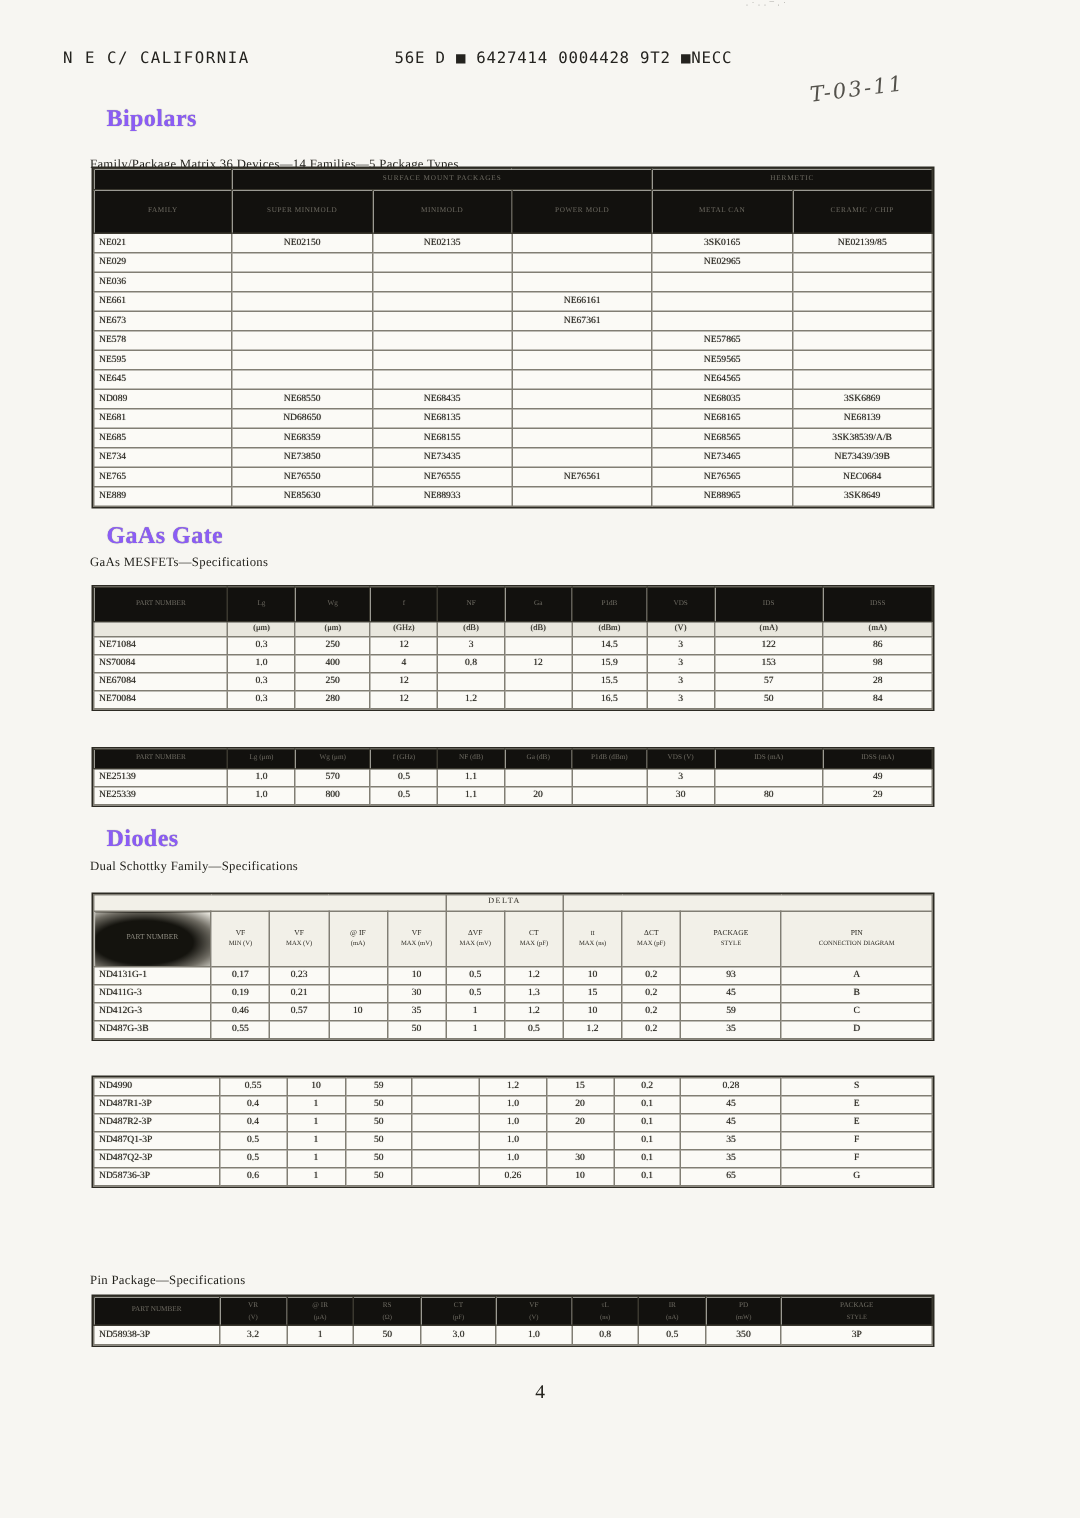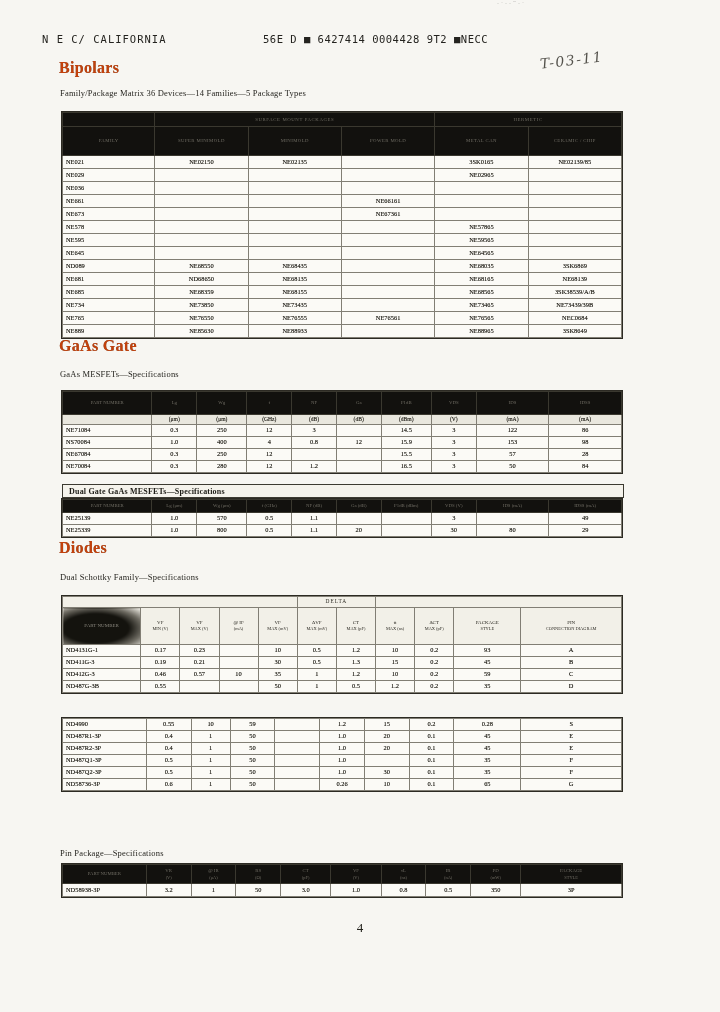--- a/index.html
+++ b/index.html
@@ -8,22 +8,22 @@
     background:#f7f6f2;
     font-family:"Liberation Serif", serif; color:#1d1c18;
   }
   .top-artifact { position:absolute; top:1px; left:497px; font-size:6px; color:#a09f9a; letter-spacing:2px; }
   .codes { position:absolute; top:33px; left:0; width:576px; height:14px;
     font-family:"DejaVu Sans Mono", monospace; font-size:10.5px; color:#24231f; }
   .codes .c-left { position:absolute; left:42px; letter-spacing:1px; }
   .codes .c-mid  { position:absolute; left:263px; letter-spacing:0.5px; }
   .handwritten { position:absolute; top:52px; left:540px; font-family:"DejaVu Serif", serif;
     font-style:italic; font-size:14px; color:#53514b; transform:rotate(-7deg); letter-spacing:1.5px; }
-  .sec { position:absolute; left:56px; margin:3px; font-size:16px; font-weight:bold;
-    letter-spacing:0.3px; color:#c2410c; text-shadow:0 0 0.6px rgba(22,21,15,0.55); }
+  .sec { position:absolute; left:56px; margin:15px; font-size:16px; font-weight:bold;
+    letter-spacing:0.3px; color:#8b5cf6; text-shadow:0 0 0.6px rgba(22,21,15,0.55); }
   .cap { position:absolute; left:60px; font-size:8.5px; color:#201f1a; letter-spacing:0.2px; }
   .strip { position:absolute; left:62px; width:548px; border:1px solid #3c3a31; background:#f5f3ec;
     font-size:8px; font-weight:bold; padding:1.5px 6px; letter-spacing:0.2px; color:#1d1c16; }
 
   table.tbl { position:absolute; left:62px; width:560px; border-collapse:collapse;
     table-layout:fixed; background:#fbfaf6; box-shadow:0 0 0 1px #2c2a23; }
   .tbl th, .tbl td { border:0.6px solid #817e74; font-weight:normal; }
   .tbl td { font-size:6.4px; line-height:1.05; height:12px; padding:0 3px; color:#2e2c25;
     white-space:nowrap; overflow:hidden; text-align:left;
     text-shadow:0 0 0.5px rgba(46,44,37,0.75); }
@@ -74,21 +74,21 @@
   <div class="top-artifact">·˙··¯·˙</div>
 
   <div class="codes">
     <span class="c-left">N E C/ CALIFORNIA</span>
     <span class="c-mid">56E D ■ 6427414 0004428 9T2 ■NECC</span>
   </div>
 
   <div class="handwritten">T-03-11</div>
 
   <h2 class="sec" style="top:56px">Bipolars</h2>
-  <div class="cap" style="top:88px">Family/Package Matrix  36 Devices—14 Families—5 Package Types</div>
+  <div class="cap" style="top:104px">Family/Package Matrix  36 Devices—14 Families—5 Package Types</div>
   <table class="tbl dark-head bip" style="top:112px">
       <colgroup>
         <col style="width: 16.5%;">
         <col style="width: 16.7%;">
         <col style="width: 16.7%;">
         <col style="width: 16.7%;">
         <col style="width: 16.7%;">
         <col style="width: 16.7%;">
       </colgroup>
       <thead>
@@ -340,21 +340,20 @@
           <td>1.2</td>
           <td></td>
           <td>16.5</td>
           <td>3</td>
           <td>50</td>
           <td>84</td>
         </tr>
       </tbody>
     </table>
 
-  <div class="strip" style="top:484px">Dual Gate GaAs MESFETs—Specifications</div>
   <table class="tbl dark-head dg" style="top:499px">
       <colgroup>
         <col style="width: 16%;">
         <col style="width: 8%;">
         <col style="width: 9%;">
         <col style="width: 8%;">
         <col style="width: 8%;">
         <col style="width: 8%;">
         <col style="width: 9%;">
         <col style="width: 8%;">

